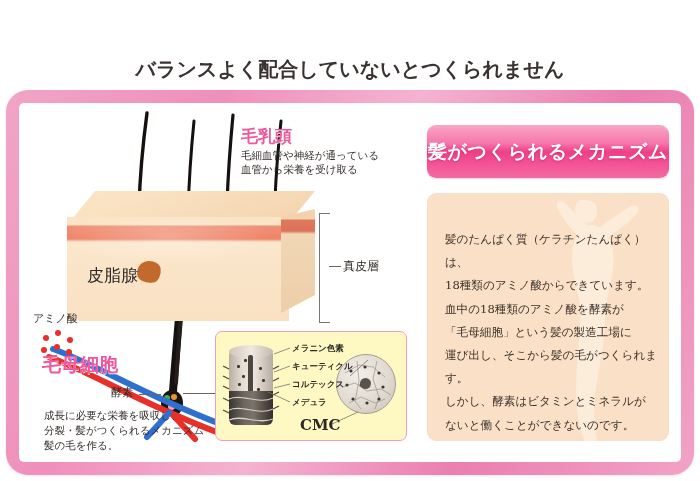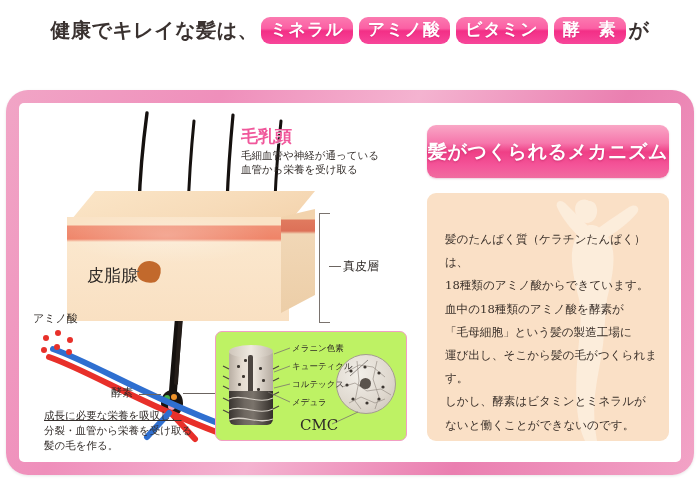--- a/index.html
+++ b/index.html
@@ -93,21 +93,21 @@
   .lbl-body{position:absolute;color:#332d2a;font-size:10.5px;line-height:1.34;}
   .leader{position:absolute;background:#6b6460;height:1px;}
 
   
   .bracket{position:absolute;left:300px;top:110px;width:10px;height:108px;
            border-left:1.2px solid #7a736e;border-top:1.2px solid #7a736e;border-bottom:1.2px solid #7a736e;}
 
   
   .inset{
     position:absolute;left:196px;top:228px;width:190px;height:108px;
-    background:#bef264;border:1.6px solid #f29ec4;border-radius:7px;
+    background:#fef9c3;border:1.6px solid #f29ec4;border-radius:7px;font-weight:bold;
   }
   .cyl{position:absolute;left:13px;top:13px;width:44px;height:80px;}
   .cyl-up{
     position:absolute;left:0;top:6px;width:44px;height:44px;
     background:linear-gradient(to right,#b8aea3 0%,#e6ddd2 30%,#efe8df 55%,#b5aba0 100%);
     border-radius:4px;
   }
   .cyl-up-cap{
     position:absolute;left:0;top:0px;width:44px;height:13px;border-radius:50%;
     background:linear-gradient(to right,#cfc6bb,#efe9e0,#c4bbb0);
@@ -153,23 +153,21 @@
     position:absolute;left:18px;top:35px;width:216px;
     color:#3a302a;font-size:11.6px;line-height:2.0;white-space:pre-line;
   }
 </style>
 </head>
 <body>
 
 <div class="root">
 
   <div class="header">
-    <div class="hline hline1">
-      <span class="hl-txt">健康でキレイな髪は、</span><span class="pill">ミネラル</span><span class="pill">アミノ酸</span><span class="pill">ビタミン</span><span class="pill">酵　素</span><span class="hl-txt">が</span>
-    </div>
+    <div class="hline hline2">バランスよく配合していないとつくられません</div>
   </div>
 
   <div class="frame">
     <div class="frame-inner">
 
       <div class="illus">
 
         <svg width="396" height="359" style="position:absolute;left:0;top:0;">
           <path d="M128 10 C124 40, 121 70, 120 104" stroke="#15110f" stroke-width="3.4" fill="none" stroke-linecap="round"></path>
           <path d="M175 18 C172 48, 170 76, 169 110" stroke="#15110f" stroke-width="3.0" fill="none" stroke-linecap="round"></path>
@@ -222,23 +220,24 @@
 
         <div class="lbl" style="left:92px;top:284px;font-size:11px;">酵素</div>
         <div class="leader" style="left:120px;top:291px;width:22px;"></div>
 
         <div class="leader" style="left:164px;top:290px;width:32px;"></div>
         <div class="lbl" style="left:198px;top:272px;font-size:11px;">ビタミン、</div>
         <div class="lbl" style="left:198px;top:286px;font-size:11px;">ミネラル</div>
 
         <div class="lbl-pink" style="left:24px;top:247px;font-size:18px;opacity:0;"></div>
 
-
-        <div class="lbl-body" style="left:25px;top:305px;text-decoration:underline;">成長に必要な栄養を吸収し、</div>
-        <div class="lbl-body" style="left:25px;top:320px;">分裂・血管から栄養を受け取る</div>
+        <div class="lbl-pink" style="left:23px;top:249px;font-size:19px;">毛母細胞</div>
+
+        <div class="lbl-body" style="left:25px;top:305px;">成長に必要な栄養を吸収し、</div>
+        <div class="lbl-body" style="left:25px;top:320px;">分裂・髪がつくられるメカニズム</div>
         <div class="lbl-body" style="left:25px;top:335px;">髪の毛を作る。</div>
 
         <div class="inset">
           <div class="cyl">
             <div class="cyl-up"></div>
             <div class="cyl-up-cap"></div>
             <div class="medulla"></div>
             <div class="cdot" style="left:8px;top:20px;"></div>
             <div class="cdot" style="left:13px;top:30px;"></div>
             <div class="cdot" style="left:9px;top:38px;"></div>

